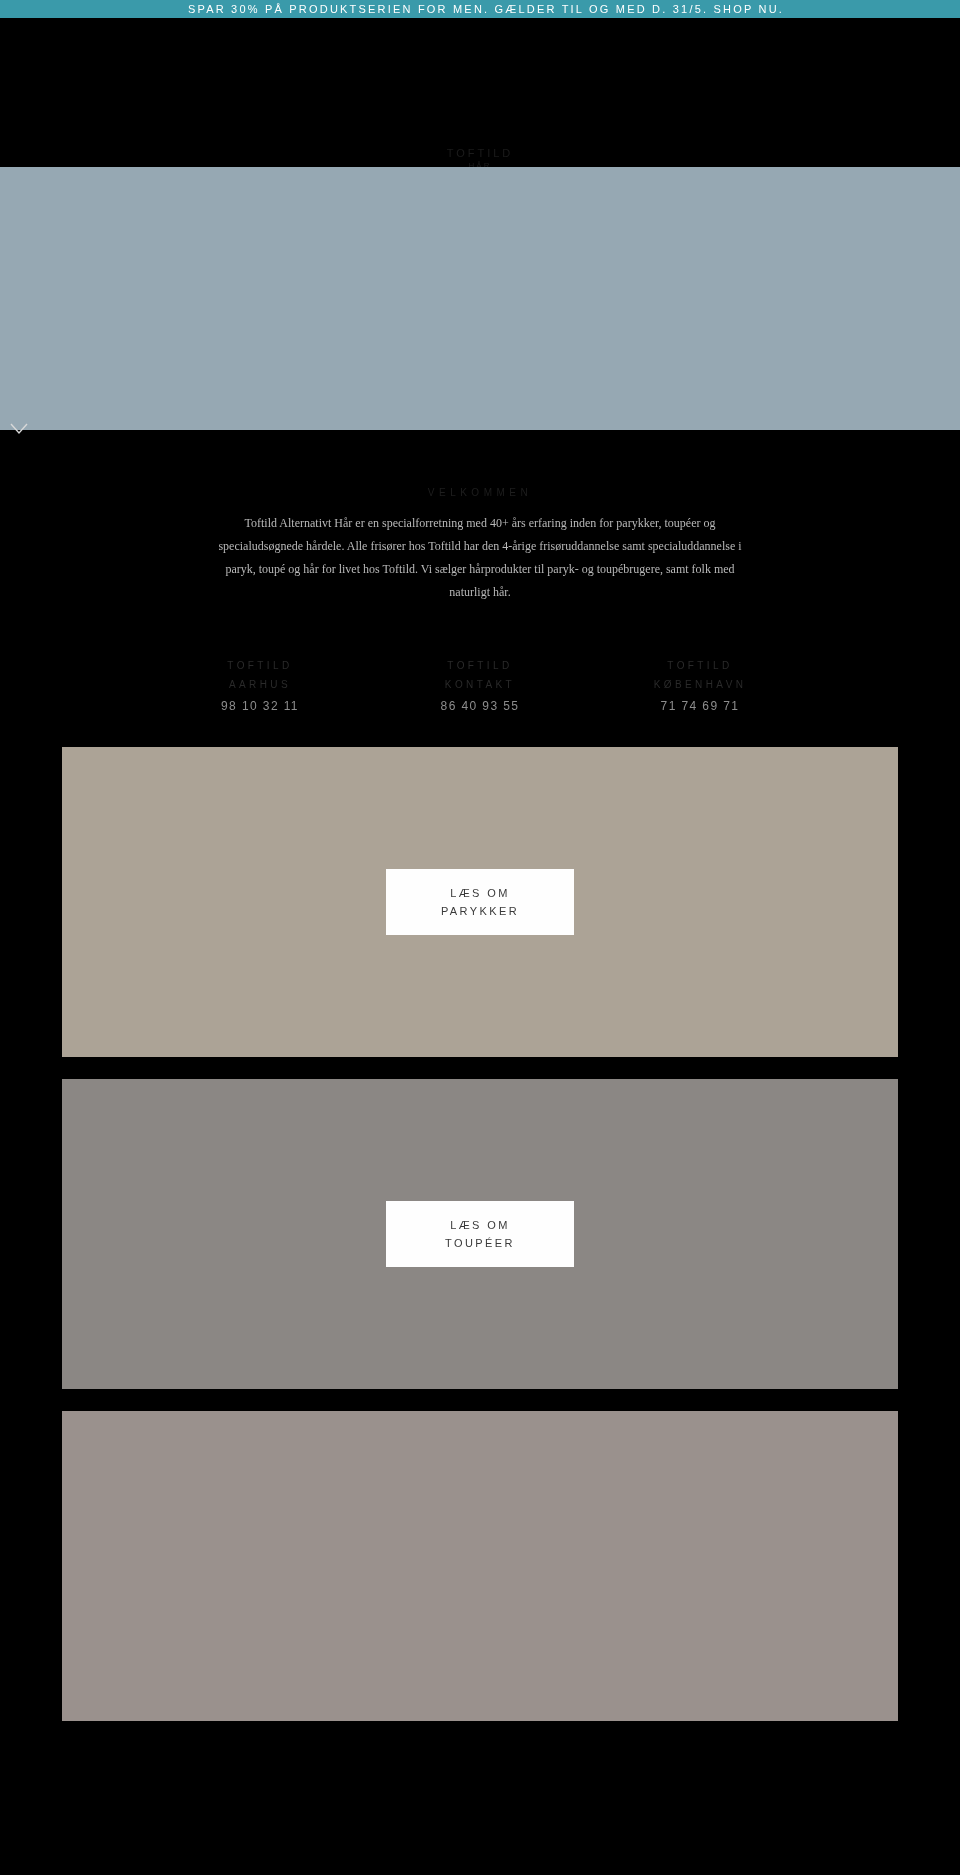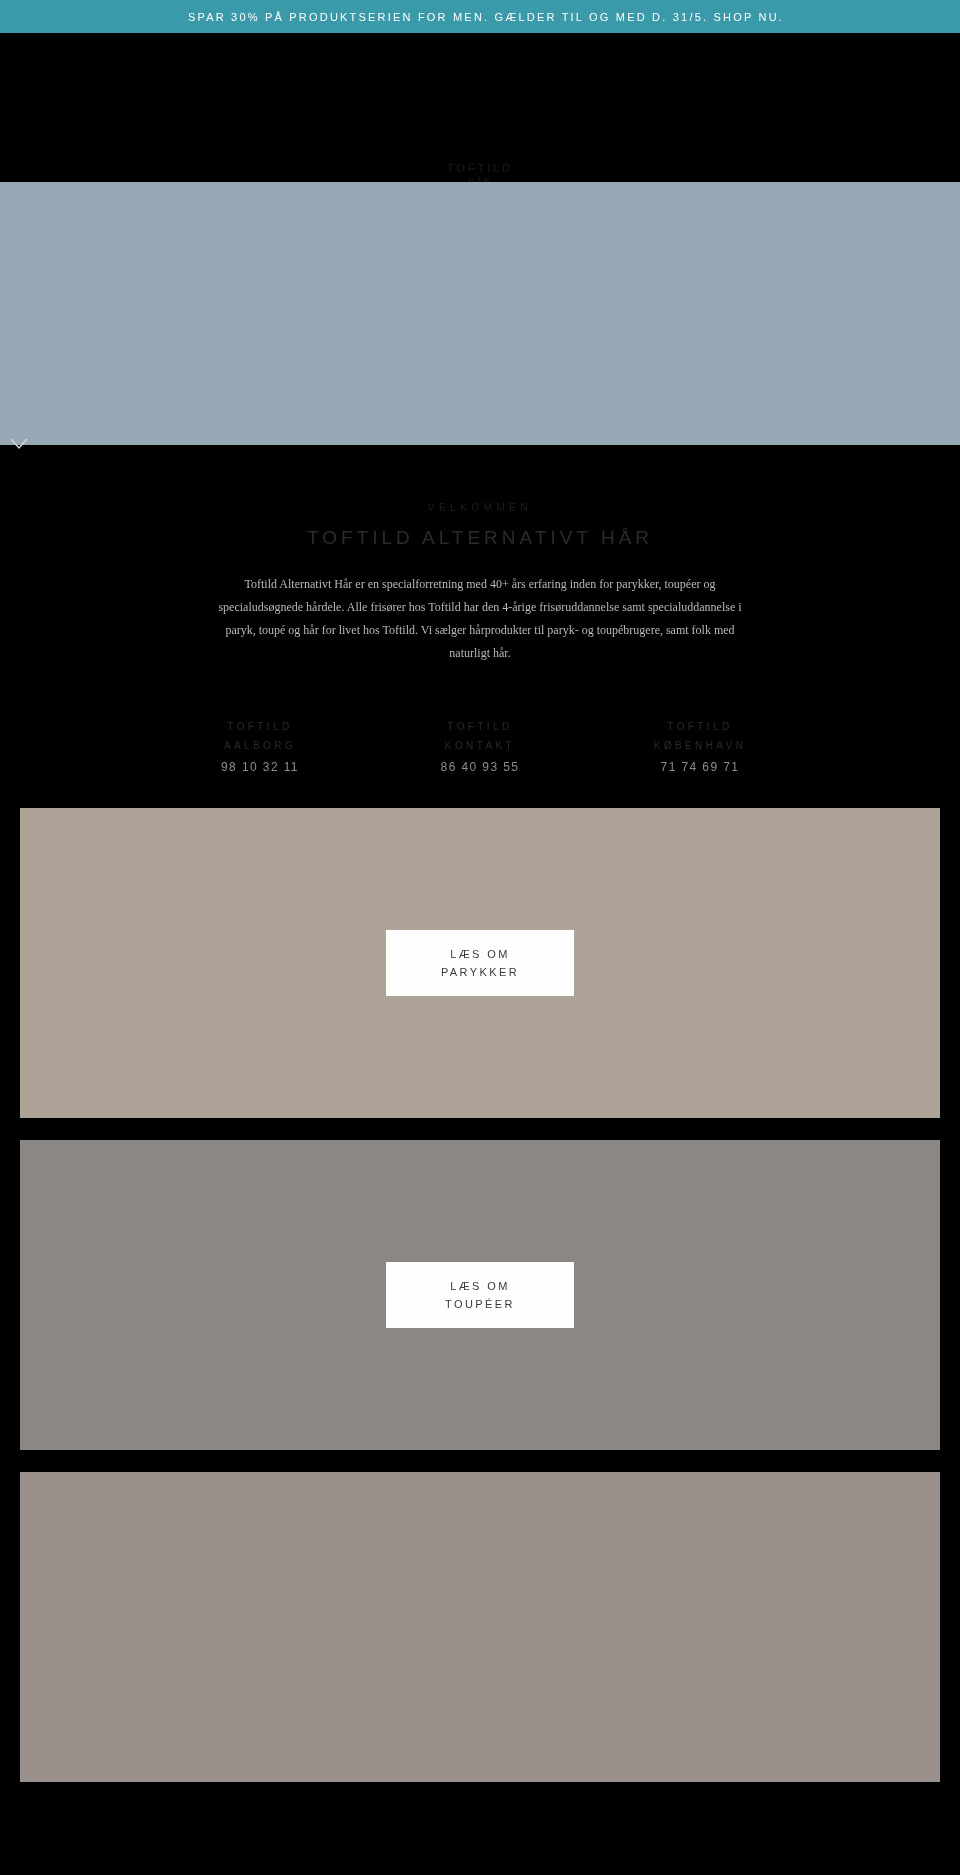--- a/index.html
+++ b/index.html
@@ -5,21 +5,21 @@
   * { margin:0; padding:0; box-sizing:border-box; }
   html,body { background:#000; }
   body {
     width:960px; height:1875px;
     font-family:"Liberation Sans", sans-serif;
     color:#fff; overflow:hidden;
   }
 
   
   .promo{
-    height:33px; background:#3a9aaa;
+    height:18px; background:#3a9aaa;
     display:flex; align-items:center; justify-content:center;padding-left:12px;
   }
   .promo-text{
     font-size:11px; letter-spacing:2.2px; color:#ffffff;
     font-weight:400; white-space:nowrap;
   }
 
   
   .header{
     background:#000; height:149px; position:relative;
@@ -86,21 +86,21 @@
     line-height:1.85;
   }
   .loc-phone{
     font-size:12px; letter-spacing:1.4px; color:#8d8d8d;
     margin-top:5px;
   }
 
   
   .cards{ background:#000; padding:0 20px; }
   .card{
-    position:relative; width:920px; margin:0 auto 22px auto;
+    position:relative; width:836px; margin:0 auto 22px auto;
     display:flex; align-items:center; justify-content:center;
   }
   .card-1{ height:310px; background:#aca396; }
   .card-2{ height:310px; background:#8b8784; }
   .card-3{ height:310px; background:#9a918d; }
   .card-btn{
     background:#fefefe; color:#3a3a3a;
     min-width:188px; padding:15px 18px;
     font-size:11px; letter-spacing:2.4px; line-height:1.65;
     text-align:center; cursor:pointer; border:none;
@@ -145,29 +145,28 @@
 <section class="hero">
   <div class="hero-arrow">
     <svg width="18" height="12" viewBox="0 0 18 12" aria-hidden="true">
       <path d="M1 1 L9 10 L17 1" stroke="#d8d8d8" stroke-width="1.4" fill="none"></path>
     </svg>
   </div>
 </section>
 
 <section class="intro">
   <div class="eyebrow">VELKOMMEN</div>
-  <h1 class="intro-title">TOFTILD ALTERNATIVT HÅR</h1>
   <p class="intro-body">Toftild Alternativt Hår er en specialforretning med 40+ års erfaring inden for parykker, toupéer og specialudsøgnede hårdele. Alle frisører hos Toftild har den 4-årige frisøruddannelse samt specialuddannelse i paryk, toupé og hår for livet hos Toftild. Vi sælger hårprodukter til paryk- og toupébrugere, samt folk med naturligt hår.</p>
 </section>
 
 <section class="locations">
 
   <div class="loc">
     <div class="loc-name">TOFTILD</div>
-    <div class="loc-name">AALBORG</div>
+    <div class="loc-name">AARHUS</div>
     <div class="loc-phone">98 10 32 11</div>
   </div>
 
   <div class="loc">
     <div class="loc-name">TOFTILD</div>
     <div class="loc-name">KONTAKT</div>
     <div class="loc-phone">86 40 93 55</div>
   </div>
 
   <div class="loc">

